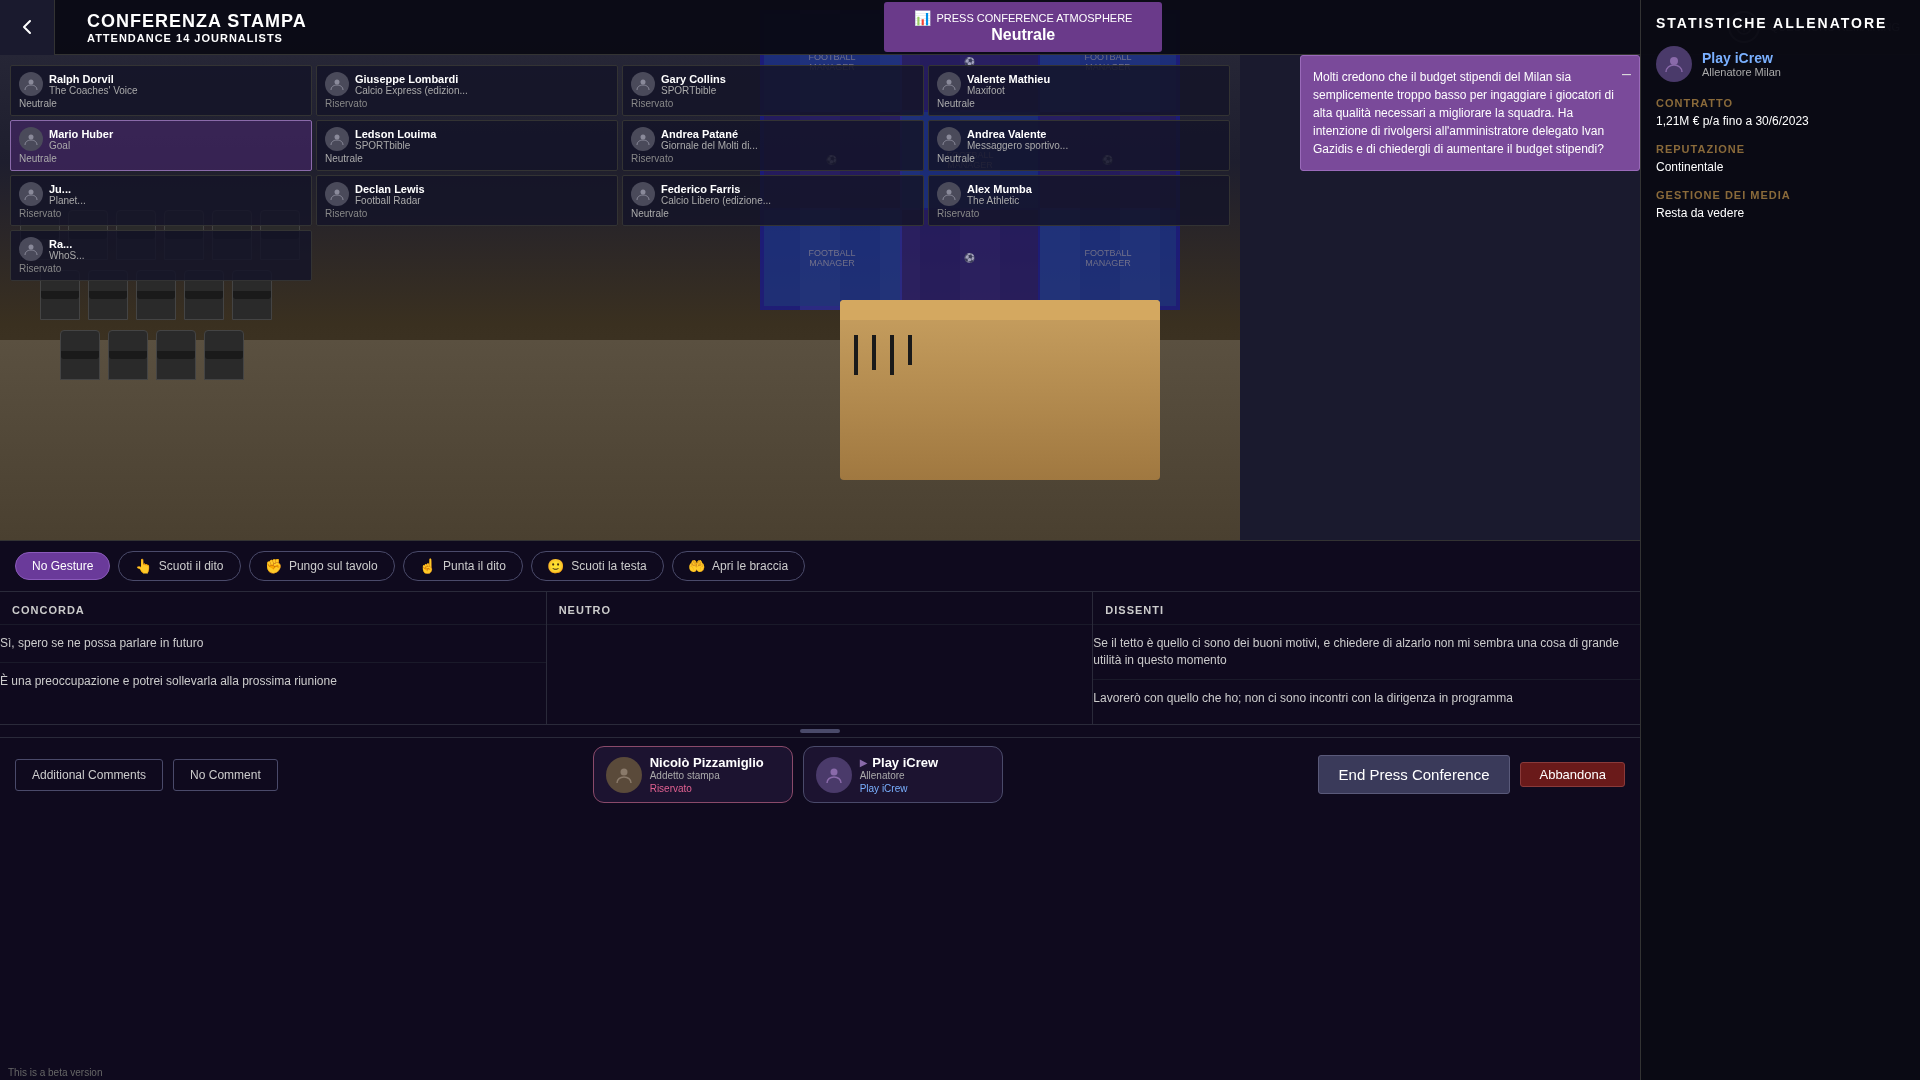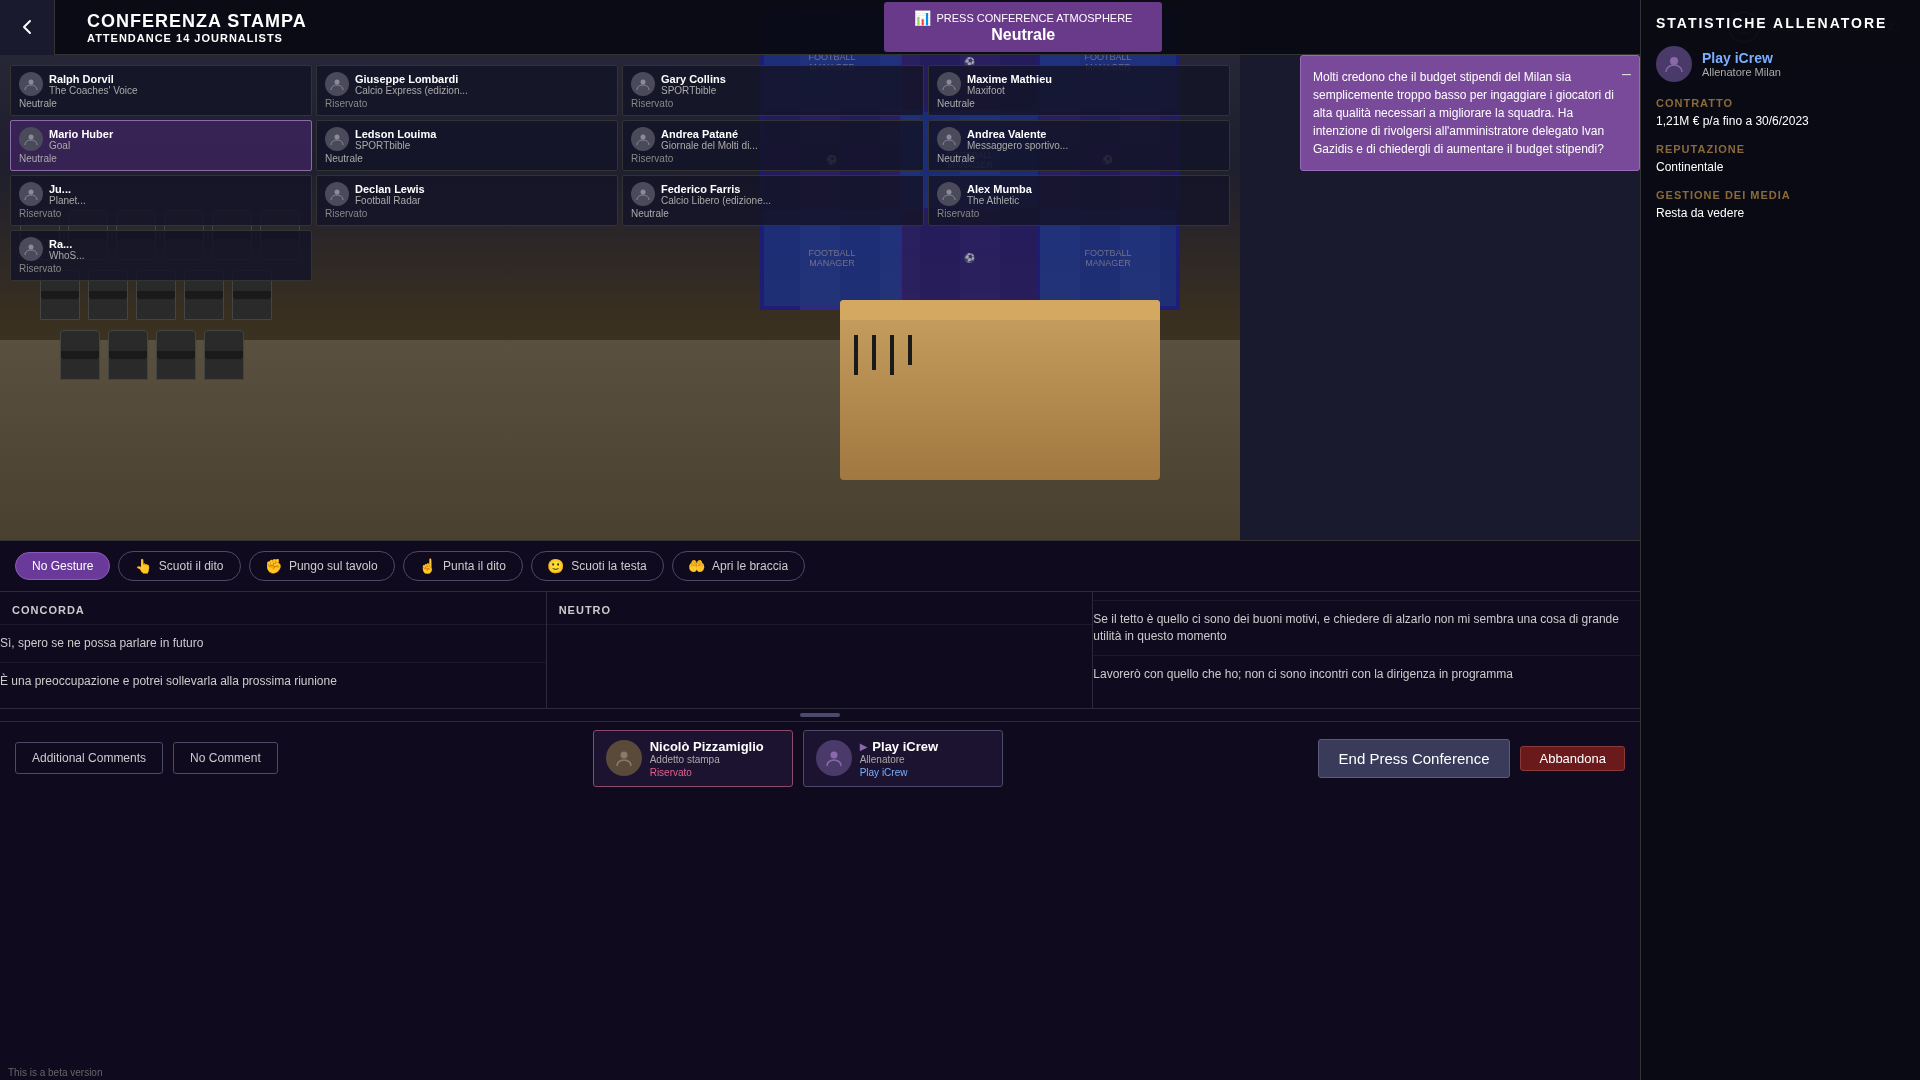--- a/index.html
+++ b/index.html
@@ -464,21 +464,21 @@
       justify-content: center;
     }
 
     .journalist-speaking-card {
       background: rgba(30,20,50,0.9);
       border: 1px solid #4a4a6a;
       padding: 8px 12px;
       display: flex;
       align-items: center;
       gap: 8px;
-      border-radius: 3px;
+      border-radius: 11px;
       min-width: 200px;
     }
 
     .journalist-speaking-card.reserved {
       border-color: #8a4a6a;
     }
 
     .speaker-avatar {
       width: 36px;
       height: 36px;
@@ -682,21 +682,21 @@
     </div>
     <div class="journalist-card">
       <div class="journalist-top">
         <div class="journalist-avatar">
           <svg width="14" height="14" viewBox="0 0 14 14" fill="none">
             <circle cx="7" cy="5" r="2.5" fill="#8a8a9a"></circle>
             <path d="M1 13c0-3 2.5-5 6-5s6 2 6 5" stroke="#8a8a9a" stroke-width="1"></path>
           </svg>
         </div>
         <div class="journalist-info">
-          <div class="journalist-name">Maxime Mathieu</div>
+          <div class="journalist-name">Valente Mathieu</div>
           <div class="journalist-org">Maxifoot</div>
         </div>
       </div>
       <div class="journalist-status neutrale">Neutrale</div>
     </div>
     <div class="journalist-card active">
       <div class="journalist-top">
         <div class="journalist-avatar">
           <svg width="14" height="14" viewBox="0 0 14 14" fill="none">
             <circle cx="7" cy="5" r="2.5" fill="#8a8a9a"></circle>
@@ -884,20 +884,21 @@
     <div class="response-col">
       <div class="response-col-header">CONCORDA</div>
       <div class="response-option" id="concorda-opt-0">Sì, spero se ne possa parlare in futuro</div>
       <div class="response-option" id="concorda-opt-1">È una preoccupazione e potrei sollevarla alla prossima riunione</div>
     </div>
     <div class="response-col">
       <div class="response-col-header">NEUTRO</div>
       <div class="response-option" id="neutro-opt-1"></div>
     </div>
     <div class="response-col">
+      <div class="response-col-header">DISSENTI</div>
       <div class="response-option" id="dissenti-opt-0">Se il tetto è quello ci sono dei buoni motivi, e chiedere di alzarlo non mi sembra una cosa di grande utilità in questo momento</div>
       <div class="response-option" id="dissenti-opt-1">Lavorerò con quello che ho; non ci sono incontri con la dirigenza in programma</div>
     </div>
   </div>
 
   <div style="display:flex;justify-content:center;padding:4px 0;border-top:1px solid #2a2a3a">
     <div style="width:40px;height:4px;background:#4a4a6a;border-radius:2px"></div>
   </div>
 
   <div class="bottom-actions">

